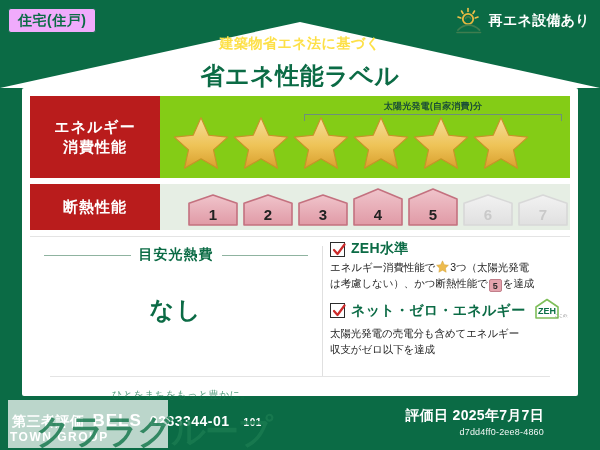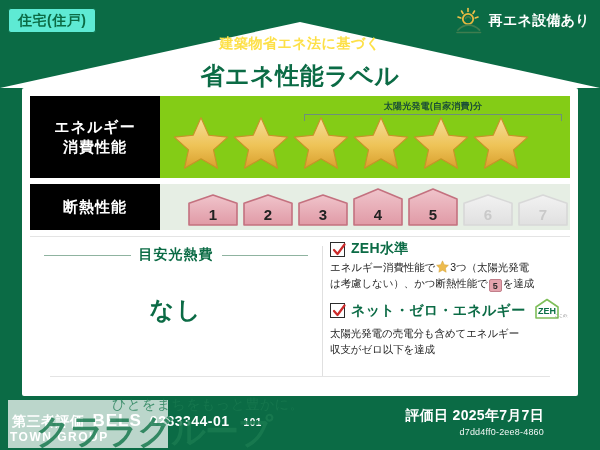--- a/index.html
+++ b/index.html
@@ -10,21 +10,21 @@
   }
   #label-root {
     position: relative;
     width: 600px; height: 450px;
     background: #0b6b45;
   }
 
   
   .type-badge {
     position: absolute; left: 8px; top: 8px;
-    background: #5eead4; color: #0b6b45;
+    background: #f0abfc; color: #0b6b45;
     border: 1px solid #0b6b45;
     border-radius: 3px;
     padding: 4px 9px 5px;
     font-size: 14px; font-weight: bold;
     letter-spacing: 0.5px;
     line-height: 1;
   }
   .renew-badge {
     position: absolute; right: 10px; top: 7px;
     display: flex; align-items: center; gap: 5px;
@@ -65,21 +65,21 @@
   
   .perf-row {
     position: absolute; left: 8px; width: 540px;
     display: flex; align-items: stretch;
   }
   .row-energy { top: 8px; height: 82px; }
   .row-insul  { top: 96px; height: 46px; }
 
   .row-label {
     width: 130px; flex: 0 0 130px;
-    background: #000000; color: #ffffff;
+    background: #b91c1c; color: #ffffff;
     display: flex; flex-direction: column;
     align-items: center; justify-content: center;
     font-size: 15px; font-weight: bold;
     letter-spacing: 1px; line-height: 1.35;
   }
   .row-label.small { font-size: 15px; }
   .row-body {
     flex: 1 1 auto; position: relative;
     background: #84cc16;
     display: flex; align-items: center;
@@ -231,22 +231,22 @@
     letter-spacing: 1.5px;
   }
   .wm-big {
     position: absolute; left: 36px; bottom: 2px;
     font-size: 34px; font-weight: bold;
     color: rgba(26,122,80,0.85);
     letter-spacing: -1px; white-space: nowrap;
     line-height: 1;
   }
   .wm-tag {
-    position: absolute; left: 112px; bottom: 36px;
-    font-size: 14px; color: rgba(26,122,80,0.75);
+    position: absolute; left: 112px; bottom: 48px;
+    font-size: 10px; color: rgba(26,122,80,0.75);
     white-space: nowrap; letter-spacing: .5px;
   }
 </style>
 </head>
 <body>
 
 <div id="label-root">
 
   <svg class="roof" viewBox="0 0 600 66" preserveAspectRatio="none">
     <polygon points="0,66 300,0 600,66" fill="#ffffff"></polygon>

